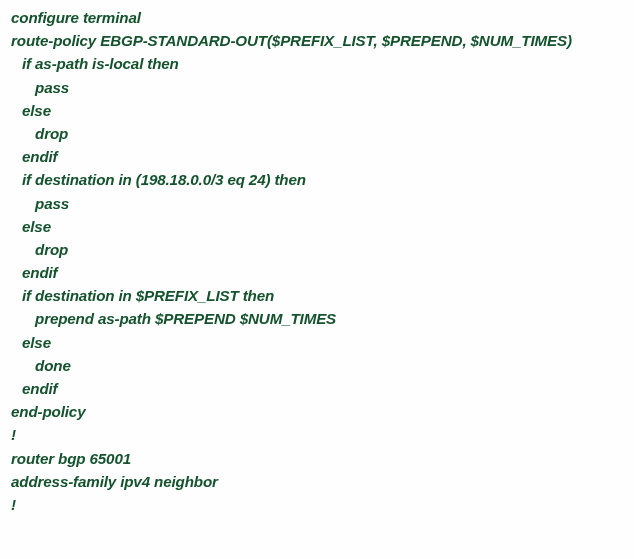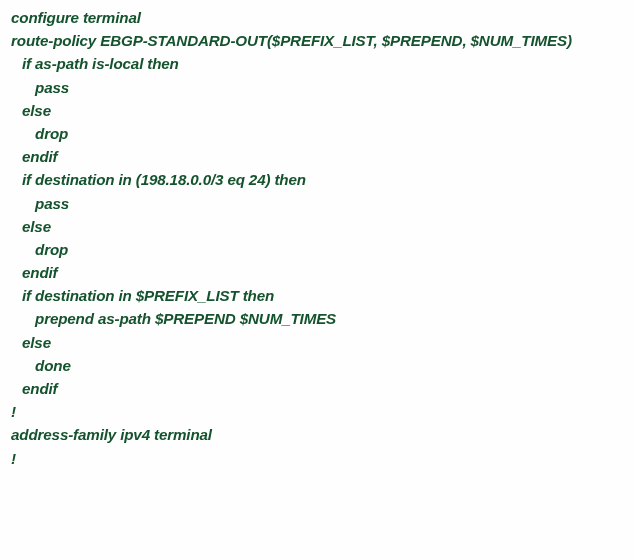--- a/index.html
+++ b/index.html
@@ -62,16 +62,18 @@
     <div class="code-line ind-1"><span class="tok n">if destination in </span><span class="tok b">(198.18.0.0/3 eq 24)</span><span class="tok n"> then</span></div>
     <div class="code-line ind-2"><span class="tok n">pass</span></div>
     <div class="code-line ind-1"><span class="tok n">else</span></div>
     <div class="code-line ind-2"><span class="tok n">drop</span></div>
     <div class="code-line ind-1"><span class="tok n">endif</span></div>
     <div class="code-line ind-1"><span class="tok n">if destination in </span><span class="tok b">$PREFIX_LIST</span><span class="tok n"> then</span></div>
     <div class="code-line ind-2"><span class="tok n">prepend as-path </span><span class="tok b">$PREPEND $NUM_TIMES</span></div>
     <div class="code-line ind-1"><span class="tok n">else</span></div>
     <div class="code-line ind-2"><span class="tok n">done</span></div>
     <div class="code-line ind-1"><span class="tok n">endif</span></div>
+    <div class="code-line ind-0"><span class="tok n">end-policy</span></div>
     <div class="code-line ind-0"><span class="tok b">!</span></div>
-    <div class="code-line ind-0"><span class="tok n">address-family ipv4 terminal</span></div>
+    <div class="code-line ind-0"><span class="tok n">router bgp 65001</span></div>
+    <div class="code-line ind-0"><span class="tok n">address-family ipv4 neighbor</span></div>
     <div class="code-line ind-0"><span class="tok b">!</span></div>
   </div>
 
 </body></html>

